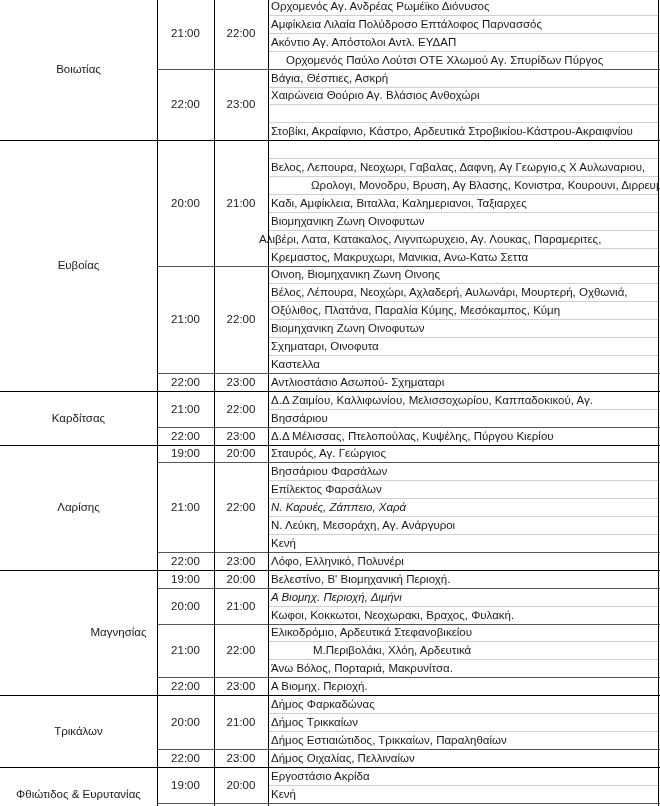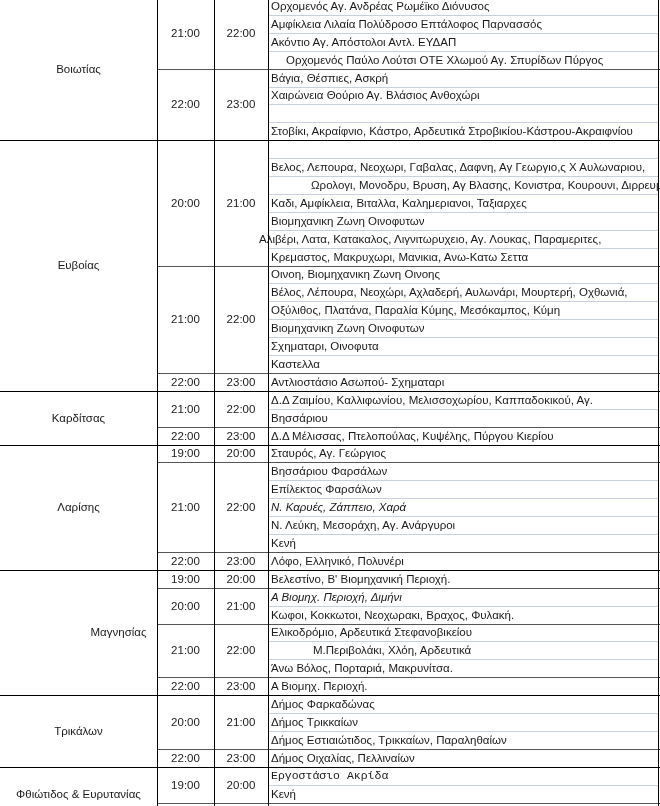--- a/index.html
+++ b/index.html
@@ -136,21 +136,21 @@
     <div class="hline thin" style="left: 269px; top: 730.9px; width: 390px; height: 1px;"></div>
     <div class="cell area" style="left: 268px; top: 730.9px; width: 392px; height: 17.9px;">Δήμος Εστιαιώτιδος, Τρικκαίων, Παραληθαίων</div>
     <div class="cell time" style="left: 157px; top: 695.1px; width: 57px; height: 53.7px;">20:00</div>
     <div class="cell time" style="left: 214px; top: 695.1px; width: 54px; height: 53.7px;">21:00</div>
     <div class="hline mid" style="left: 157px; top: 748.8px; width: 503px; height: 1px;"></div>
     <div class="cell area" style="left: 268px; top: 748.8px; width: 392px; height: 17.9px;">Δήμος Οιχαλίας, Πελλιναίων</div>
     <div class="cell time" style="left: 157px; top: 748.8px; width: 57px; height: 17.9px;">22:00</div>
     <div class="cell time" style="left: 214px; top: 748.8px; width: 54px; height: 17.9px;">23:00</div>
     <div class="cell region" style="left: 0px; top: 695.1px; width: 157px; height: 71.6px;">Τρικάλων</div>
     <div class="hline" style="left: 0px; top: 766.7px; width: 660px; height: 1px;"></div>
-    <div class="cell area" style="left: 268px; top: 766.7px; width: 392px; height: 17.9px; font-family: Liberation Mono, monospace;">Εργοστάσιο Ακρίδα</div>
+    <div class="cell area" style="left: 268px; top: 766.7px; width: 392px; height: 17.9px;">Εργοστάσιο Ακρίδα</div>
     <div class="hline thin" style="left: 269px; top: 784.6px; width: 390px; height: 1px;"></div>
     <div class="cell area" style="left: 268px; top: 784.6px; width: 392px; height: 17.9px;">Κενή</div>
     <div class="cell time" style="left: 157px; top: 766.7px; width: 57px; height: 35.8px;">19:00</div>
     <div class="cell time" style="left: 214px; top: 766.7px; width: 54px; height: 35.8px;">20:00</div>
     <div class="hline mid" style="left: 157px; top: 802.5px; width: 503px; height: 1px;"></div>
     <div class="cell area" style="left: 268px; top: 802.5px; width: 392px; height: 17.9px;">Βαγή Μαγιασια Πτερυγα</div>
     <div class="cell time" style="left: 157px; top: 802.5px; width: 57px; height: 17.9px;"></div>
     <div class="cell time" style="left: 214px; top: 802.5px; width: 54px; height: 17.9px;"></div>
     <div class="cell region" style="left: 0px; top: 766.7px; width: 157px; height: 53.7px;">Φθιώτιδος &amp; Ευρυτανίας</div>
     <div class="vline" style="left: 157px; top: 0px; height: 806px;"></div>

